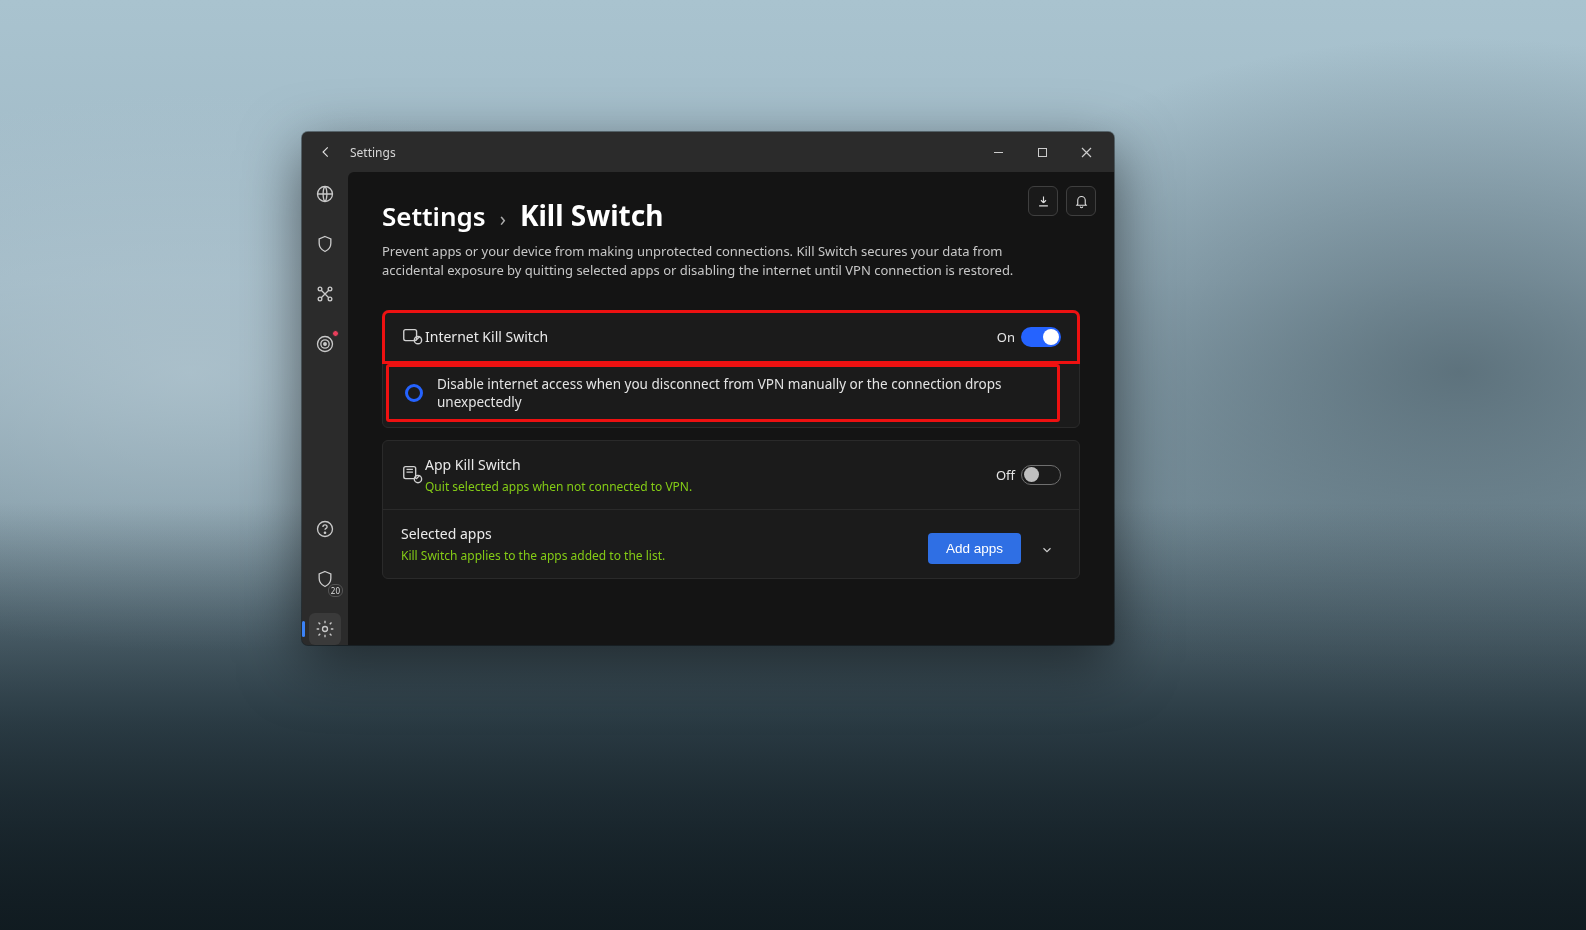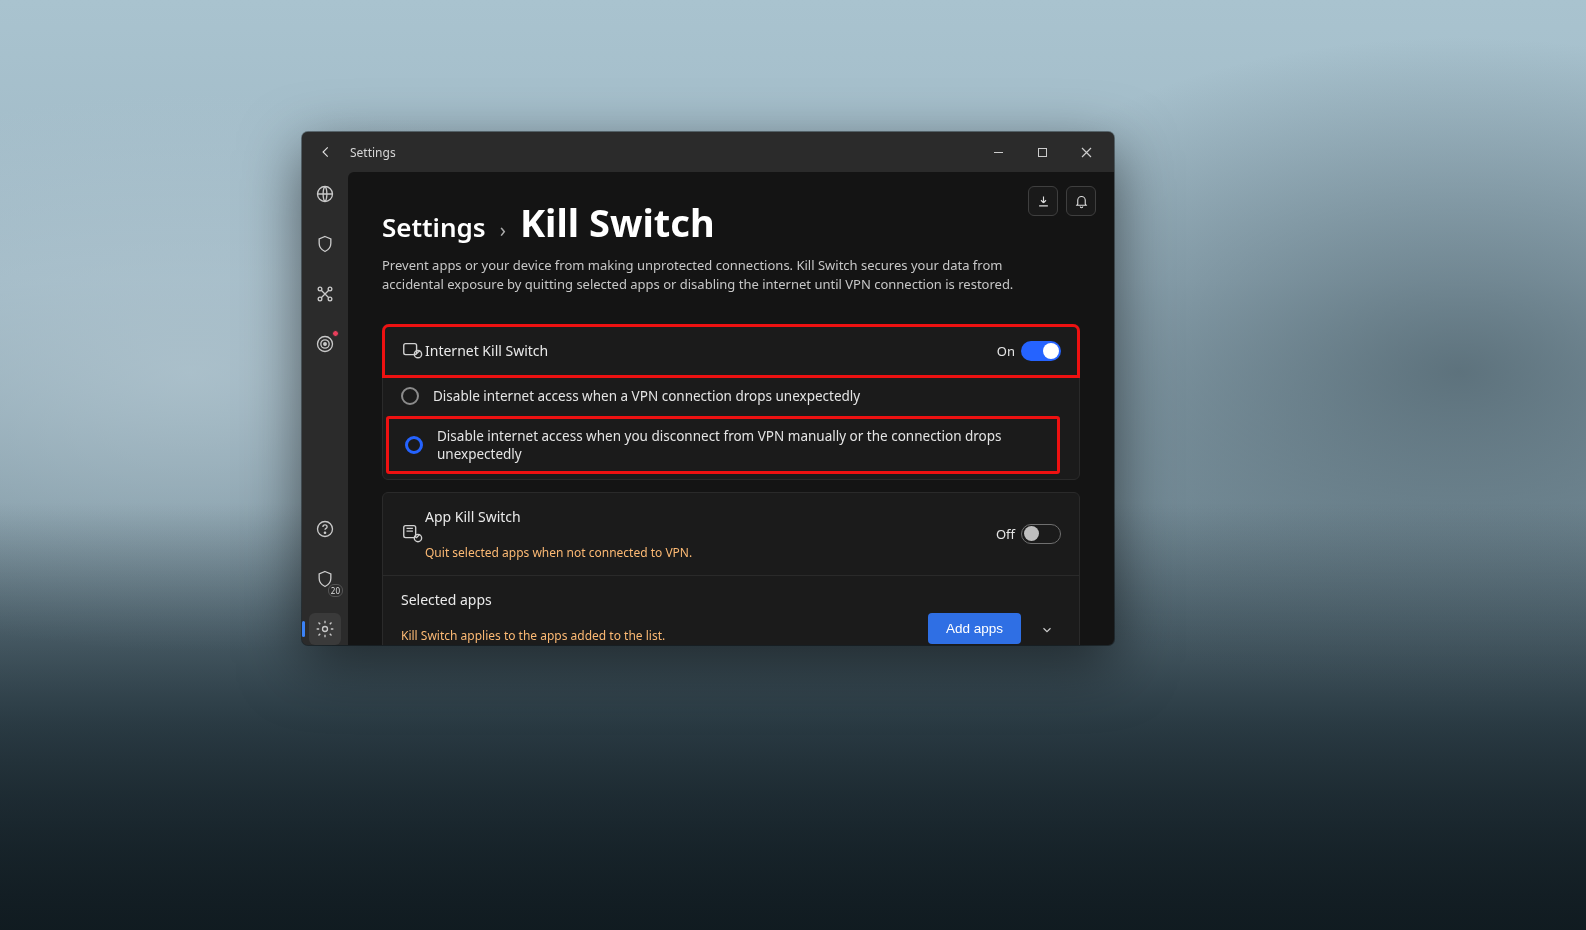--- a/index.html
+++ b/index.html
@@ -57,28 +57,28 @@
   .notifdot{ position:absolute; top:2px; right:2px; width:7px; height:7px; border-radius:50%; background:#e83e5b; border:1.5px solid #2b2b2b;}
   .content {
     flex:1; background:#141414; border-radius:6px 0 0 0; margin:0; padding:0; position:relative; overflow:hidden;
   }
   .content-inner { position:absolute; inset:0; overflow:auto; padding:24px 34px 24px 34px;}
   .topactions { position:absolute; top:14px; right:18px; display:flex; gap:8px;}
   .squarebtn { width:30px; height:30px; border:1px solid #3f3f3f; border-radius:6px; display:flex;align-items:center;justify-content:center; color:#ddd; cursor:pointer; background:#1a1a1a;}
   .breadcrumb { display:flex; align-items:baseline; gap:14px; margin-bottom:8px;}
   .breadcrumb .root { font-size:26px; font-weight:600; color:#fff;}
   .breadcrumb .sep { font-size:20px; color:#aaa;}
-  .breadcrumb .leaf { font-size:38px; font-weight:700; color:#fff;}
+  .breadcrumb .leaf { font-size:28px; font-weight:700; color:#fff;}
   .desc { font-size:13px; line-height:1.45; color:#c7c7c7; max-width:640px; margin-bottom:30px;}
   .panel { background:#1b1b1b; border:1px solid #2a2a2a; border-radius:6px; }
   .row { display:flex; align-items:center; padding:14px 18px; }
   .row + .row { border-top:1px solid #2a2a2a;align-items:flex-end;}
   .row .icn28 { width:24px; height:24px; color:#d0d0d0; flex:none;}
   .row .label { font-size:14px; color:#eaeaea;}
-  .row .sub { font-size:12px; color:#fdba74; margin-top:18px;}
+  .row .sub { font-size:12px; color:#84cc16; margin-top:4px;}
   .row .grow { flex:1; min-width:0;}
   .statetxt { font-size:13px; color:#e6e6e6; margin-right:6px;}
   .toggle { width:40px; height:20px; border-radius:10px; position:relative; cursor:pointer;}
   .toggle.on { background:#2563ff;}
   .toggle.on::after{ content:""; position:absolute; right:2px; top:2px; width:16px; height:16px; background:#fff; border-radius:50%;}
   .toggle.off { background:#1b1b1b; border:1px solid #6f6f6f;}
   .toggle.off::after{ content:""; position:absolute; left:2px; top:1.5px; width:15px; height:15px; background:#bfbfbf; border-radius:50%;}
   .radio-row { display:flex; align-items:center; gap:14px; padding:10px 18px 10px 18px;}
   .radio { width:18px; height:18px; border-radius:50%; border:2px solid #8b8b8b; flex:none; display:flex;align-items:center;justify-content:center; cursor:pointer;}
   .radio.selected { border:3px solid #2563ff;}
@@ -206,24 +206,20 @@
                   <path d="M16.5 16.5l4-4"></path>
                 </svg>
             </span>
             <div class="grow">
               <div class="label">Internet Kill Switch</div>
             </div>
             <span class="statetxt">On</span>
             <div class="toggle on"></div>
           </div>
 
-          <div class="radio-row">
-            <span class="radio"></span>
-            <span class="radio-label">Disable internet access when a VPN connection drops unexpectedly</span>
-          </div>
           <div class="radio-row hl-red" style="margin:2px 20px 6px 4px; border-radius:2px;">
             <span class="radio selected"></span>
             <span class="radio-label">Disable internet access when you disconnect from VPN manually or the connection drops unexpectedly</span>
           </div>
         </div>
 
         <div class="panel mt">
           <div class="row">
             <span class="icn28">
               <svg width="22" height="22" viewBox="0 0 24 24" fill="none" stroke="currentColor" stroke-width="1.5">

